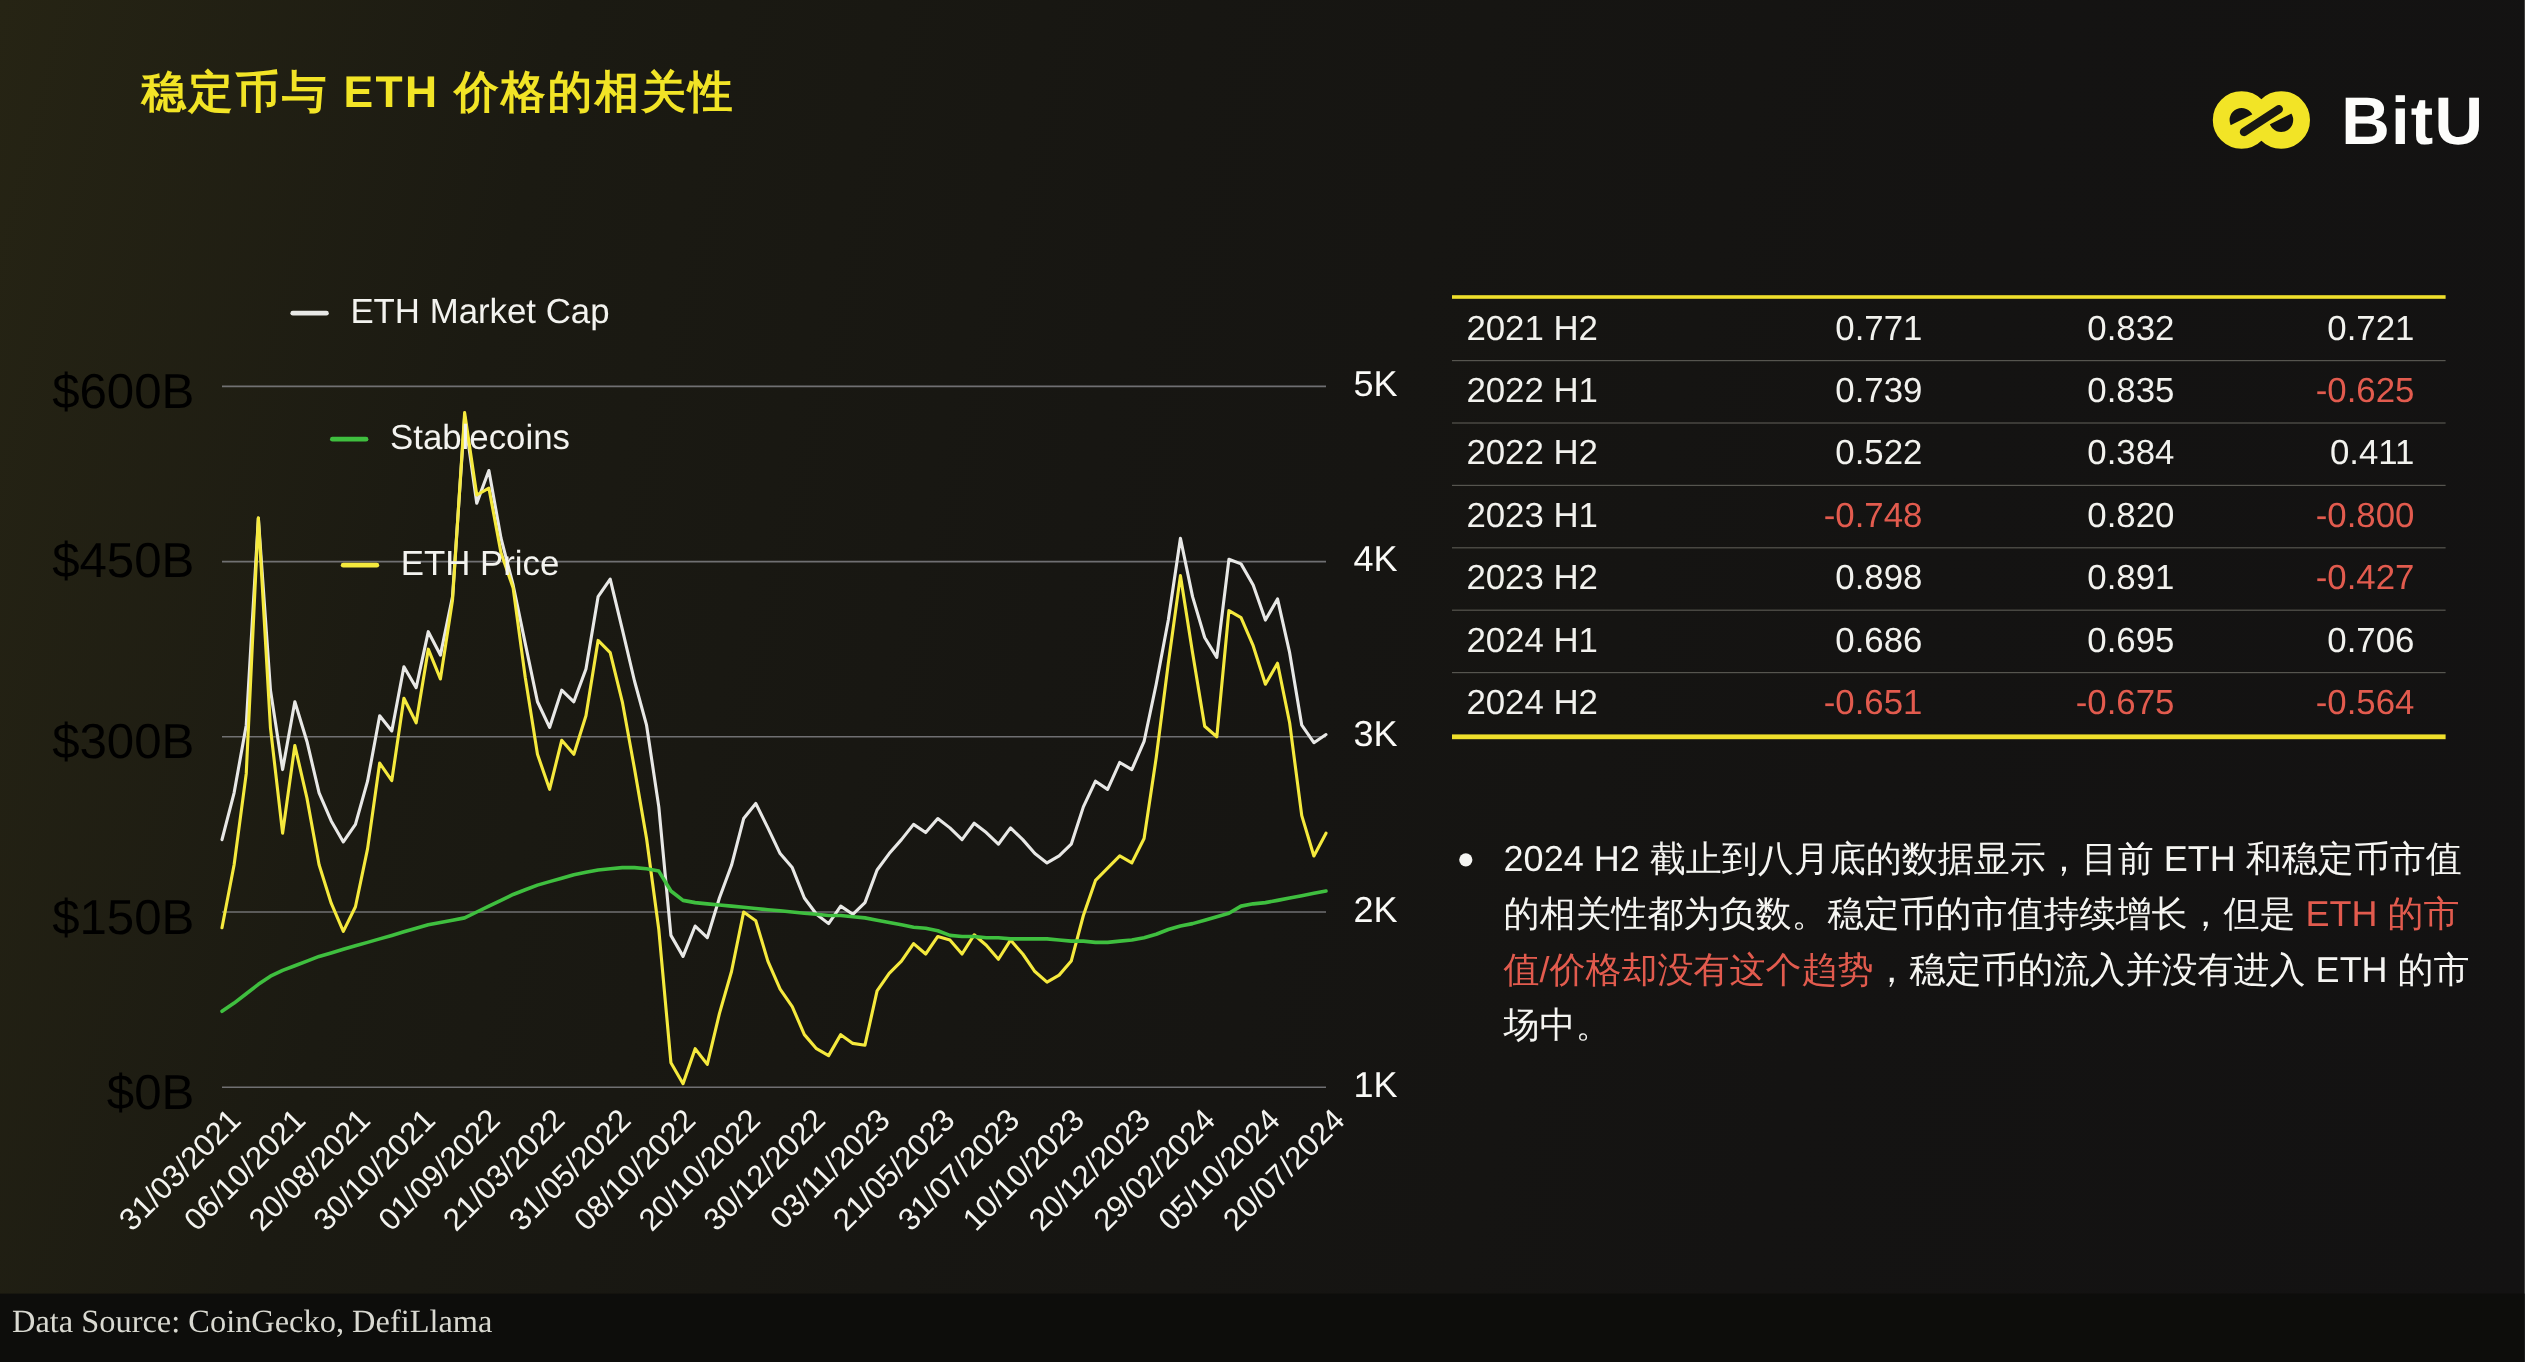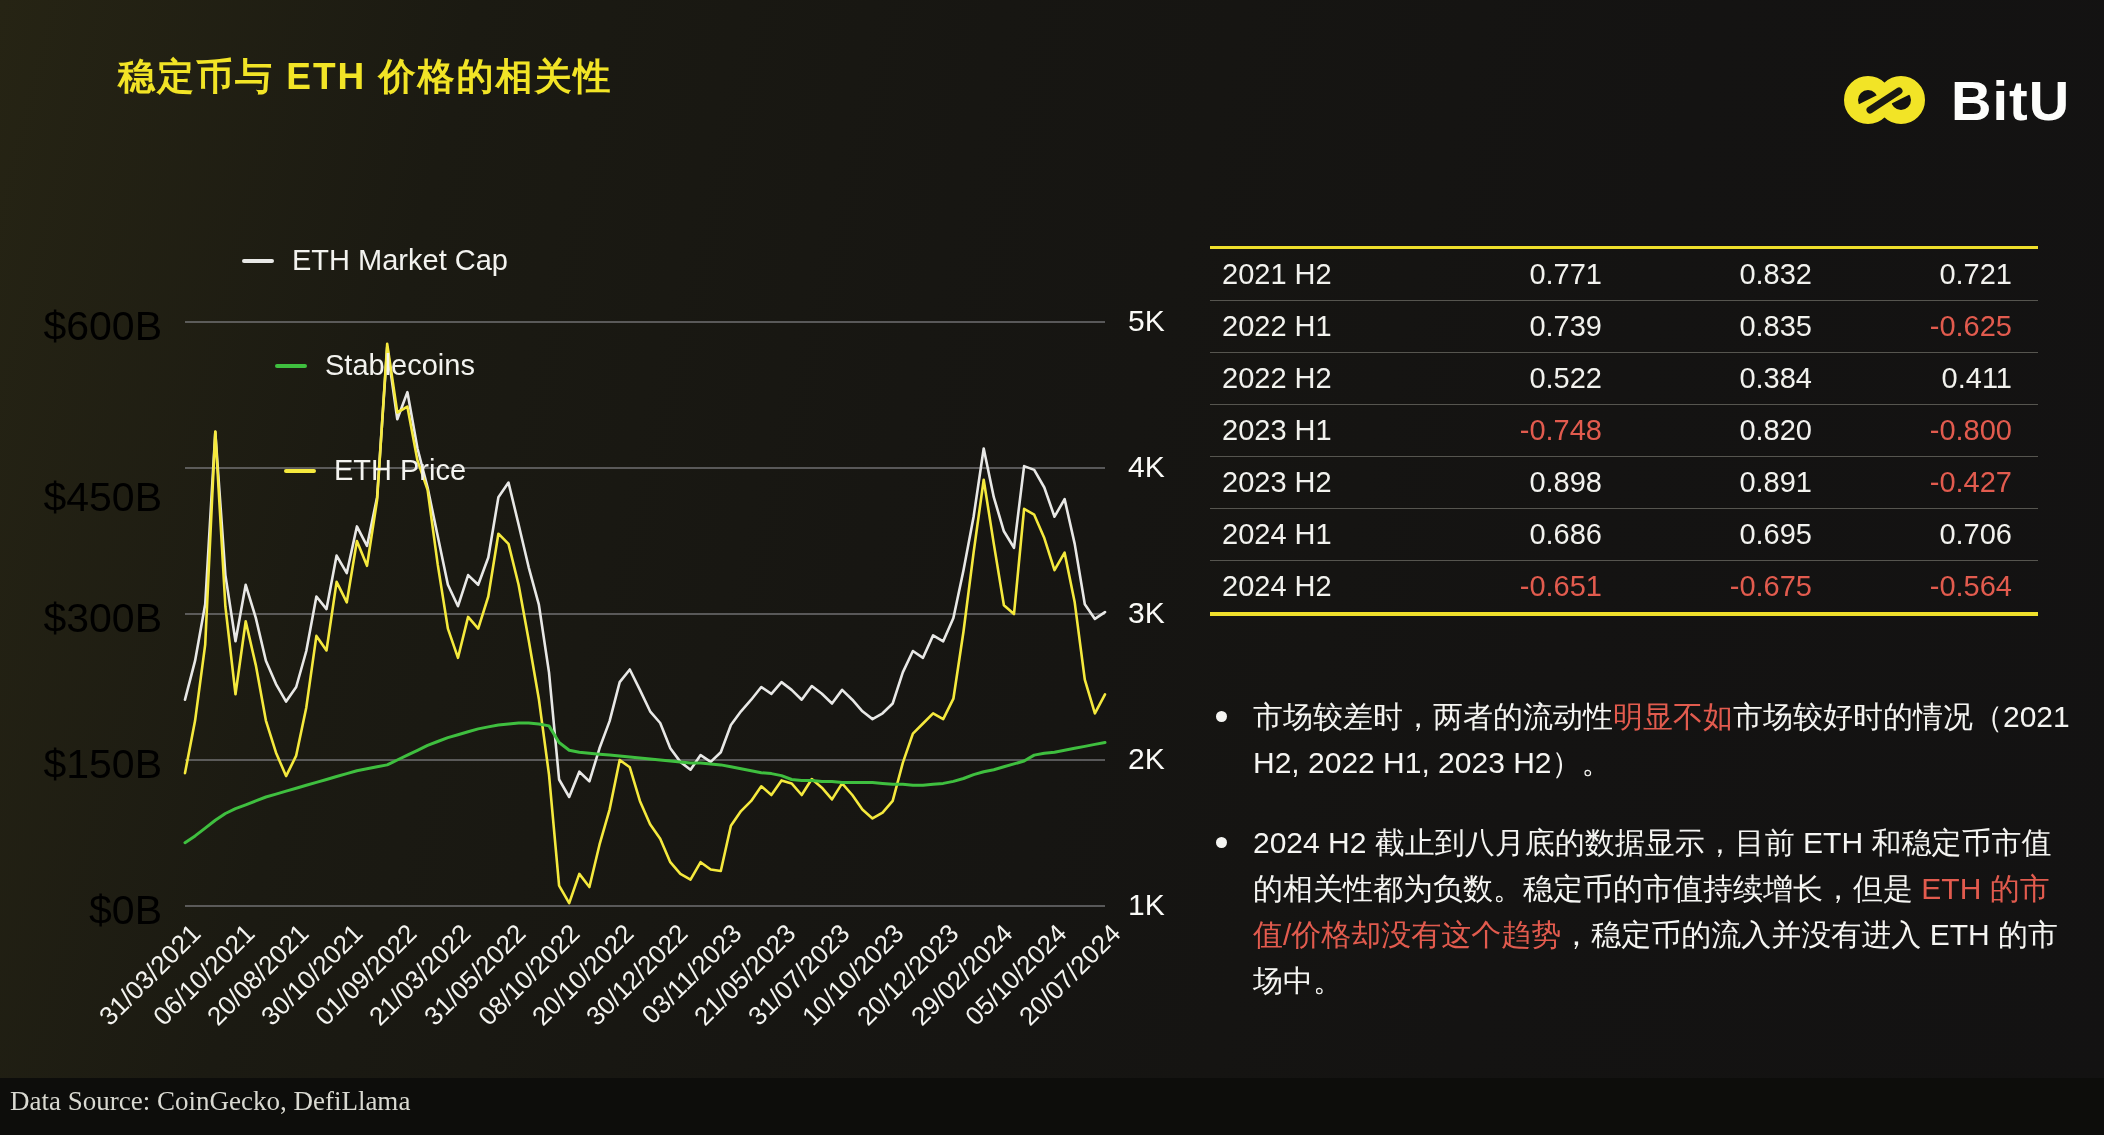--- a/index.html
+++ b/index.html
@@ -115,21 +115,21 @@
       <span>Stablecoins</span>
     </div>
     <div class="legend-item">
       <span class="legend-dash" style="background: rgb(245, 233, 61);"></span>
       <span>ETH Price</span>
     </div>
   </div>
 
 <div id="left-axis">
     <div class="ylab" style="left: 12px; top: 303px;">$600B</div>
-    <div class="ylab" style="left: 12px; top: 474px;">$450B</div>
+    <div class="ylab" style="left: 12px; top: 444px;">$450B</div>
     <div class="ylab" style="left: 12px; top: 595px;">$300B</div>
     <div class="ylab" style="left: 12px; top: 741px;">$150B</div>
     <div class="ylab" style="left: 12px; top: 887px;">$0B</div>
   </div>
 <div id="right-axis">
     <div class="yrlab" style="left: 1128px; top: 304px;">5K</div>
     <div class="yrlab" style="left: 1128px; top: 450px;">4K</div>
     <div class="yrlab" style="left: 1128px; top: 596px;">3K</div>
     <div class="yrlab" style="left: 1128px; top: 742px;">2K</div>
     <div class="yrlab" style="left: 1128px; top: 888px;">1K</div>
@@ -234,22 +234,18 @@
         <div class="cell-n1 neg">-0.651</div>
         <div class="cell-n2 neg">-0.675</div>
         <div class="cell-n3 neg">-0.564</div>
       </div>
     </div>
 </div>
 
 <div class="bullets" id="bullets">
     <div class="bullet">
       <span class="bullet-dot"></span>
-      <div class="bullet-text"><span class="seg-white">市场较差时，两者的流动性</span><span class="seg-red">明显不如</span><span class="seg-white">市场较好时的情况（2021 H2, 2022 H1, 2023 H2）。</span></div>
-    </div>
-    <div class="bullet">
-      <span class="bullet-dot"></span>
       <div class="bullet-text"><span class="seg-white">2024 H2 截止到八月底的数据显示，目前 ETH 和稳定币市值的相关性都为负数。稳定币的市值持续增长，但是 </span><span class="seg-red">ETH 的市值/价格却没有这个趋势</span><span class="seg-white">，稳定币的流入并没有进入 ETH 的市场中。</span></div>
     </div>
   </div>
 
 <div class="footer-band"></div>
 <div class="data-source">Data Source: CoinGecko, DefiLlama</div>
 
 </body></html>

